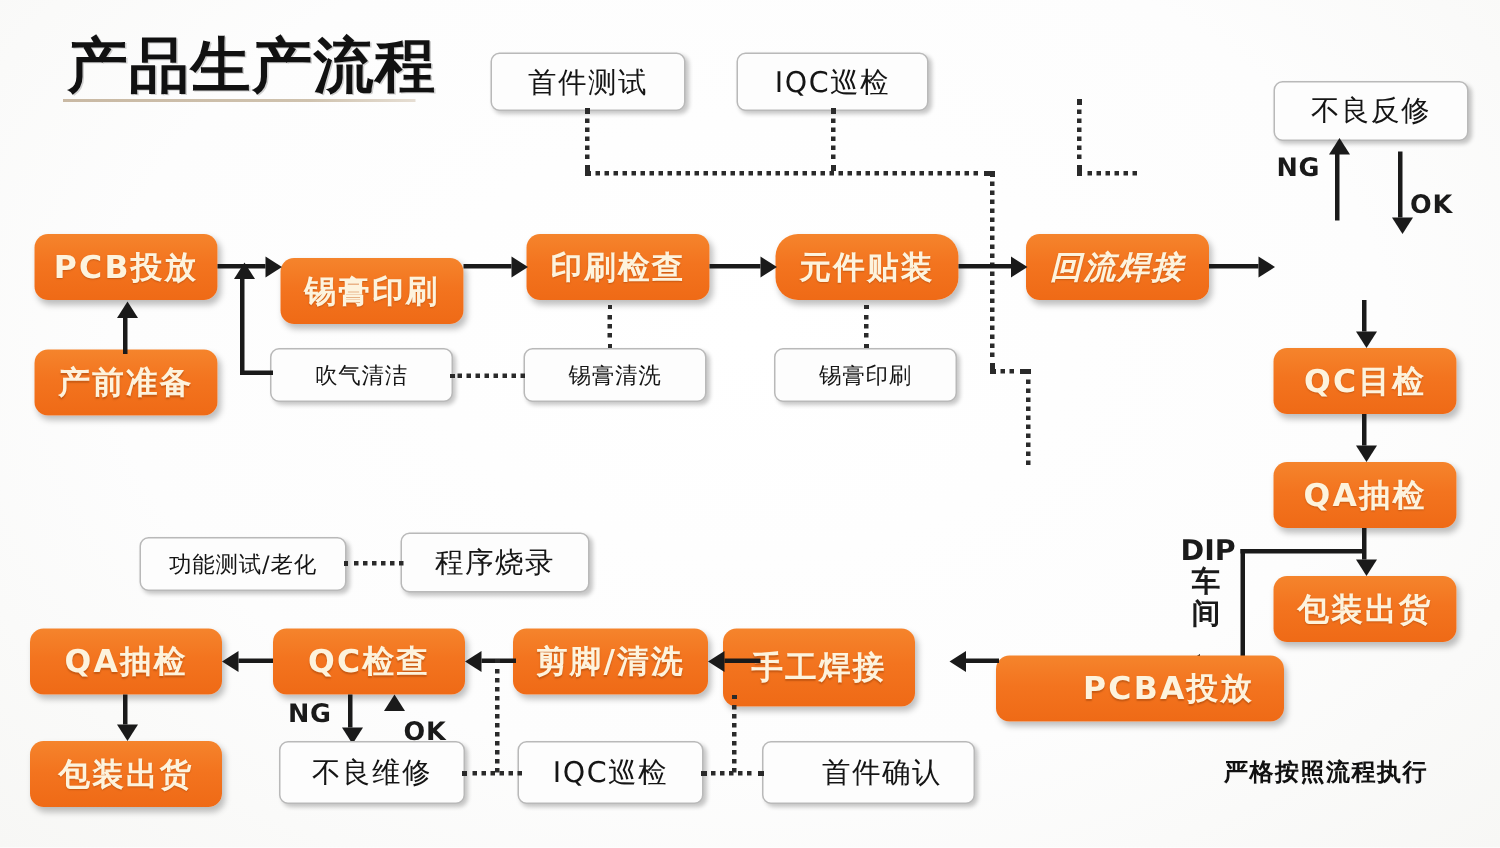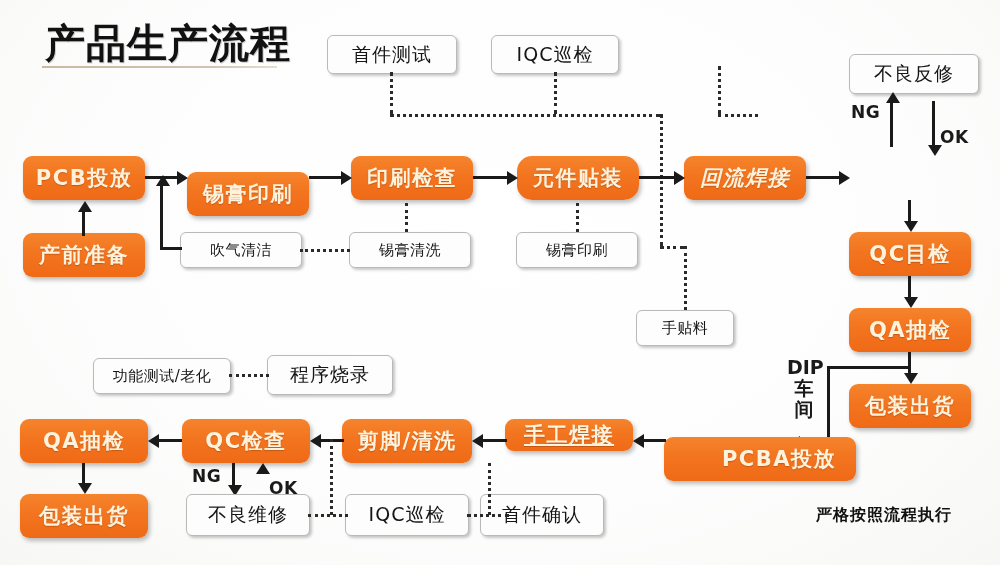--- a/index.html
+++ b/index.html
@@ -138,21 +138,20 @@
   <div class="ln lv" style="left:160px;top:186px;height:62px;"></div>
   <div class="ar ar-u" style="left:156px;top:175px;"></div>
 
   <div class="nbox sm" style="left:349px;top:232px;width:120px;height:34px;">锡膏清洗</div>
   <div class="dln dh" style="left:300px;top:249px;width:50px;"></div>
   <div class="dln dv" style="left:405px;top:203px;height:29px;"></div>
 
   <div class="nbox sm" style="left:516px;top:232px;width:120px;height:34px;">锡膏印刷</div>
   <div class="dln dv" style="left:576px;top:203px;height:29px;"></div>
 
-  <div class="nbox sm" style="left:636px;top:310px;width:96px;height:34px;">手贴料</div>
 
   <div class="ln lv" style="left:890px;top:101px;height:46px;"></div>
   <div class="ar ar-u" style="left:886px;top:92px;"></div>
   <div class="elabel" style="left:851px;top:102px;">NG</div>
 
   <div class="ln lv" style="left:932px;top:101px;height:44px;"></div>
   <div class="ar ar-d" style="left:928px;top:145px;"></div>
   <div class="elabel" style="left:940px;top:127px;">OK</div>
 
   <div class="obox" style="left:849px;top:232px;width:122px;height:44px;">QC目检</div>
@@ -172,21 +171,21 @@
   <div class="ln lv" style="left:827px;top:366px;height:78px;"></div>
   <div class="ln lh" style="left:800px;top:441px;width:30px;"></div>
   <div class="ar ar-l" style="left:789px;top:436px;"></div>
   <div class="vlabel" style="left:787px;top:357px;">
     <div>DIP</div>
     <div>车</div>
     <div>间</div>
   </div>
 
   <div class="obox" style="left:664px;top:437px;width:154px;height:44px;padding-left:38px;">PCBA投放</div>
-  <div class="obox" style="left:505px;top:419px;width:128px;height:32px;text-decoration:underline;">手工焊接</div>
+  <div class="obox" style="left:482px;top:419px;width:128px;height:52px;">手工焊接</div>
   <div class="obox" style="left:342px;top:419px;width:130px;height:44px;">剪脚/清洗</div>
   <div class="obox" style="left:182px;top:419px;width:128px;height:44px;">QC检查</div>
   <div class="obox" style="left:20px;top:419px;width:128px;height:44px;">QA抽检</div>
   <div class="obox" style="left:20px;top:494px;width:128px;height:44px;">包装出货</div>
 
   <div class="ln lh" style="left:644px;top:439px;width:22px;"></div>
   <div class="ar ar-l" style="left:633px;top:434px;"></div>
 
   <div class="ln lh" style="left:483px;top:439px;width:24px;"></div>
   <div class="ar ar-l" style="left:472px;top:434px;"></div>
@@ -206,21 +205,21 @@
 
   <div class="ar ar-u" style="left:256px;top:463px;"></div>
   <div class="elabel" style="left:269px;top:478px;">OK</div>
 
   <div class="nbox sm" style="left:93px;top:358px;width:136px;height:34px;">功能测试/老化</div>
   <div class="nbox" style="left:267px;top:355px;width:124px;height:38px;">程序烧录</div>
   <div class="dln dh" style="left:229px;top:374px;width:40px;"></div>
 
   <div class="nbox" style="left:186px;top:494px;width:122px;height:40px;">不良维修</div>
   <div class="nbox" style="left:345px;top:494px;width:122px;height:40px;">IQC巡检</div>
-  <div class="nbox" style="left:480px;top:494px;width:122px;height:40px;">首件确认</div>
+  <div class="nbox" style="left:508px;top:494px;width:122px;height:40px;padding-left:18px;">首件确认</div>
 
   <div class="dln dh" style="left:467px;top:514px;width:42px;"></div>
   <div class="dln dv" style="left:488px;top:463px;height:52px;"></div>
 
   <div class="dln dv" style="left:330px;top:439px;height:76px;"></div>
   <div class="dln dh" style="left:308px;top:514px;width:40px;"></div>
 
   <div class="footnote" style="left:816px;top:505px;">严格按照流程执行</div>
 
 </div>

